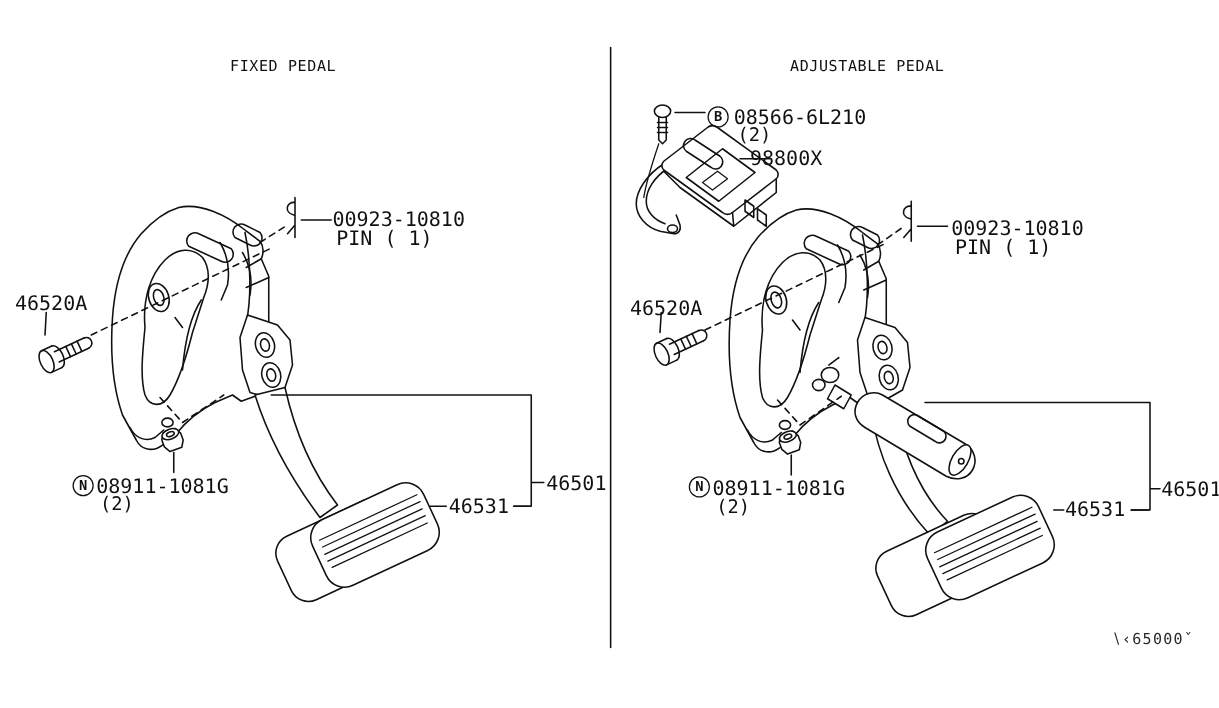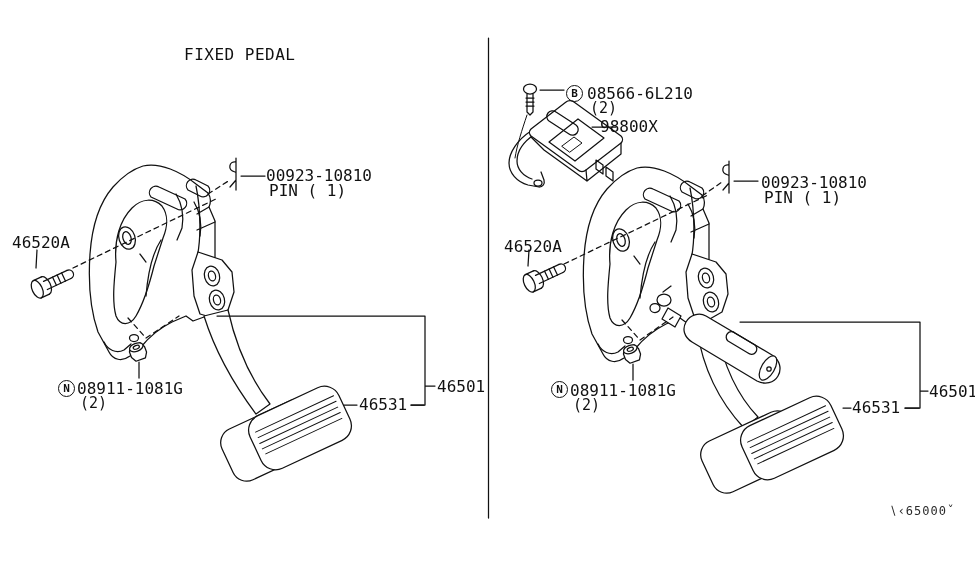--- a/index.html
+++ b/index.html
@@ -2,21 +2,21 @@
 <html><head>
 <meta charset="utf-8">
 <style>
   html,body{margin:0;padding:0;background:#ffffff;}
   .page{
     position:relative;width:975px;height:566px;background:#ffffff;overflow:hidden;
     font-family:"DejaVu Sans Mono","Liberation Mono",monospace;color:#111;
   }
   .lbl{position:absolute;font-size:16px;line-height:1;white-space:pre;letter-spacing:0;}
   .qty{font-size:15px;}
-  .title{position:absolute;font-size:16px;line-height:1;white-space:pre;letter-spacing:.5px;}
+  .title{position:absolute;font-size:12px;line-height:1;white-space:pre;letter-spacing:.5px;}
   .circ{
     position:absolute;width:15px;height:15px;border:1.6px solid #111;border-radius:50%;
     font-size:11px;line-height:15px;text-align:center;font-weight:bold;
   }
   .footer-code{position:absolute;font-size:12px;color:#2a2a2a;letter-spacing:1px;white-space:pre;}
   svg.art{position:absolute;left:0;top:0;}
   svg .s{stroke:#111;stroke-width:1.25;fill:none;stroke-linecap:round;stroke-linejoin:round;}
   svg .f{fill:#ffffff;}
   svg .dash{stroke-dasharray:5 4;}
   svg .thin{stroke-width:1;}
@@ -160,20 +160,21 @@
   <div class="title" style="left:184px;top:47px;">FIXED PEDAL</div>
   <div class="lbl" style="left:266px;top:168px;">00923-10810</div>
   <div class="lbl" style="left:269px;top:183px;">PIN ( 1)</div>
   <div class="lbl" style="left:12px;top:235px;">46520A</div>
   <div class="circ" style="left:58px;top:380px;">N</div>
   <div class="lbl" style="left:77px;top:381px;">08911-1081G</div>
   <div class="lbl qty" style="left:80px;top:396px;">(2)</div>
   <div class="lbl" style="left:359px;top:397px;">46531</div>
   <div class="lbl" style="left:437px;top:379px;">46501</div>
 
+  <div class="title" style="left:632px;top:47px;">ADJUSTABLE PEDAL</div>
   <div class="circ" style="left:566px;top:85px;">B</div>
   <div class="lbl" style="left:587px;top:86px;">08566-6L210</div>
   <div class="lbl qty" style="left:590px;top:101px;">(2)</div>
   <div class="lbl" style="left:600px;top:119px;">98800X</div>
   <div class="lbl" style="left:761px;top:175px;">00923-10810</div>
   <div class="lbl" style="left:764px;top:190px;">PIN ( 1)</div>
   <div class="lbl" style="left:504px;top:239px;">46520A</div>
   <div class="circ" style="left:551px;top:381px;">N</div>
   <div class="lbl" style="left:570px;top:383px;">08911-1081G</div>
   <div class="lbl qty" style="left:573px;top:398px;">(2)</div>

